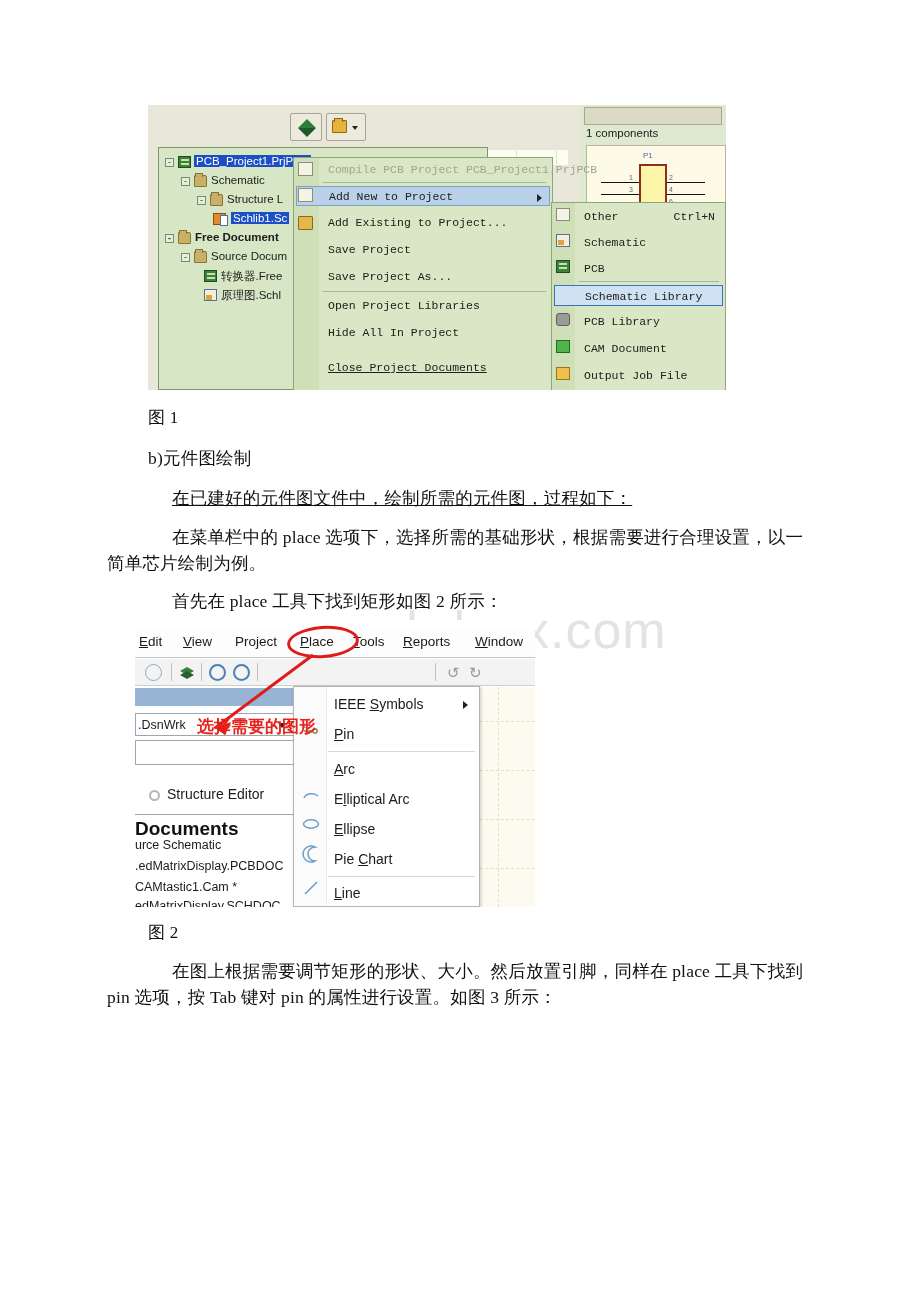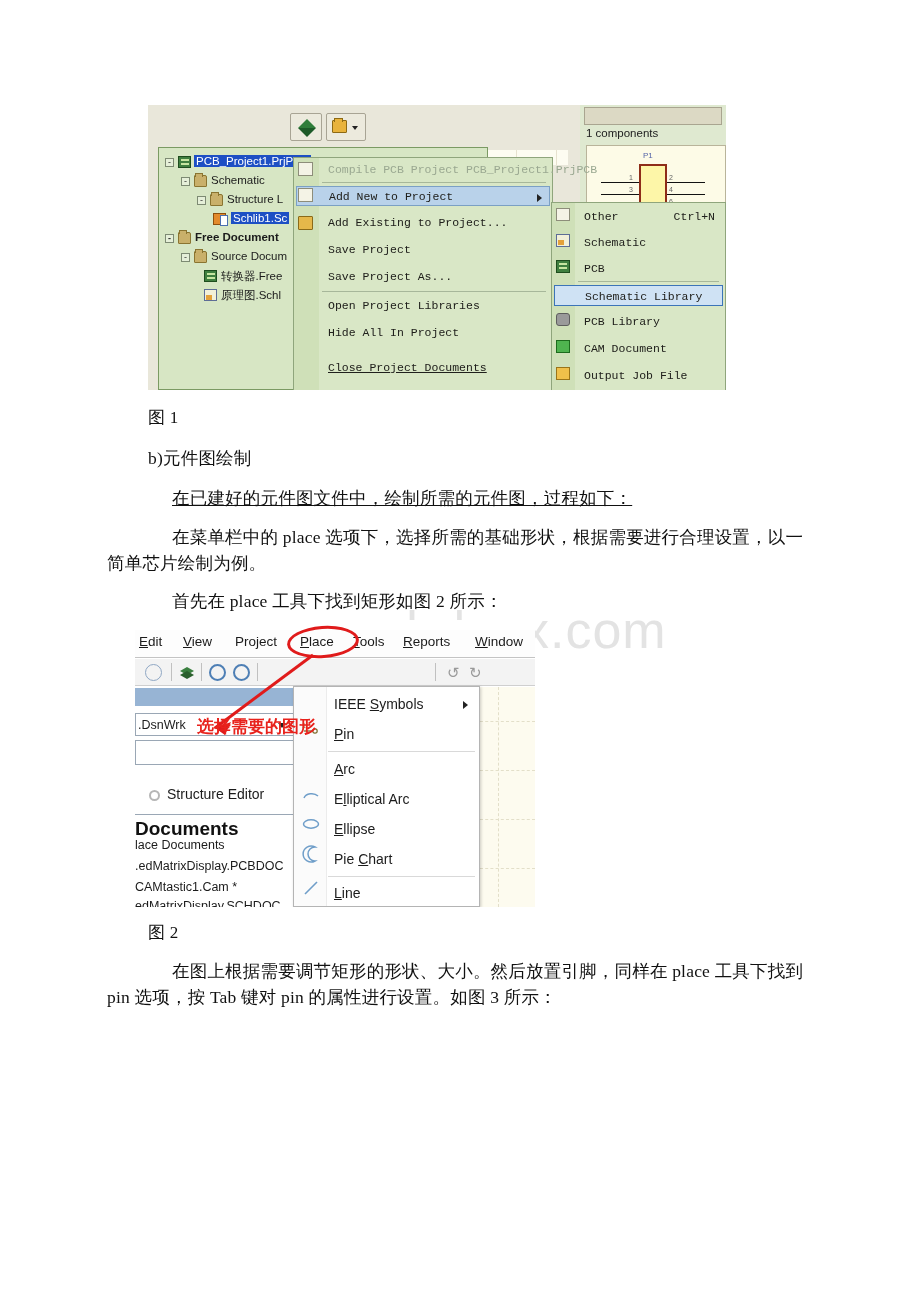--- a/index.html
+++ b/index.html
@@ -333,21 +333,21 @@
 
     <div class="f2-blue"></div>
     <div class="f2-field"></div>
     <div class="f2-field-txt">.DsnWrk</div>
     <div class="f2-field-caret"></div>
     <div class="f2-field2"></div>
     <div class="f2-radio"></div>
     <div class="f2-radio-lbl">Structure Editor</div>
     <div class="f2-docs-hdr-line"></div>
     <div class="f2-docs-hdr">Documents</div>
-    <div class="f2-doc" style="top:218px">lace Documents</div>
+    <div class="f2-doc" style="top:218px">urce Schematic</div>
     <div class="f2-doc" style="top:239px">.edMatrixDisplay.PCBDOC</div>
     <div class="f2-doc" style="top:260px">CAMtastic1.Cam *</div>
     <div class="f2-doc" style="top:279px">edMatrixDisplay.SCHDOC</div>
 
     <div class="f2-menu">
       <div class="gutter"></div>
 
       <div class="p-item" style="top:2px;">
         IEEE <u>S</u>ymbols<span class="arrow"></span>
         

